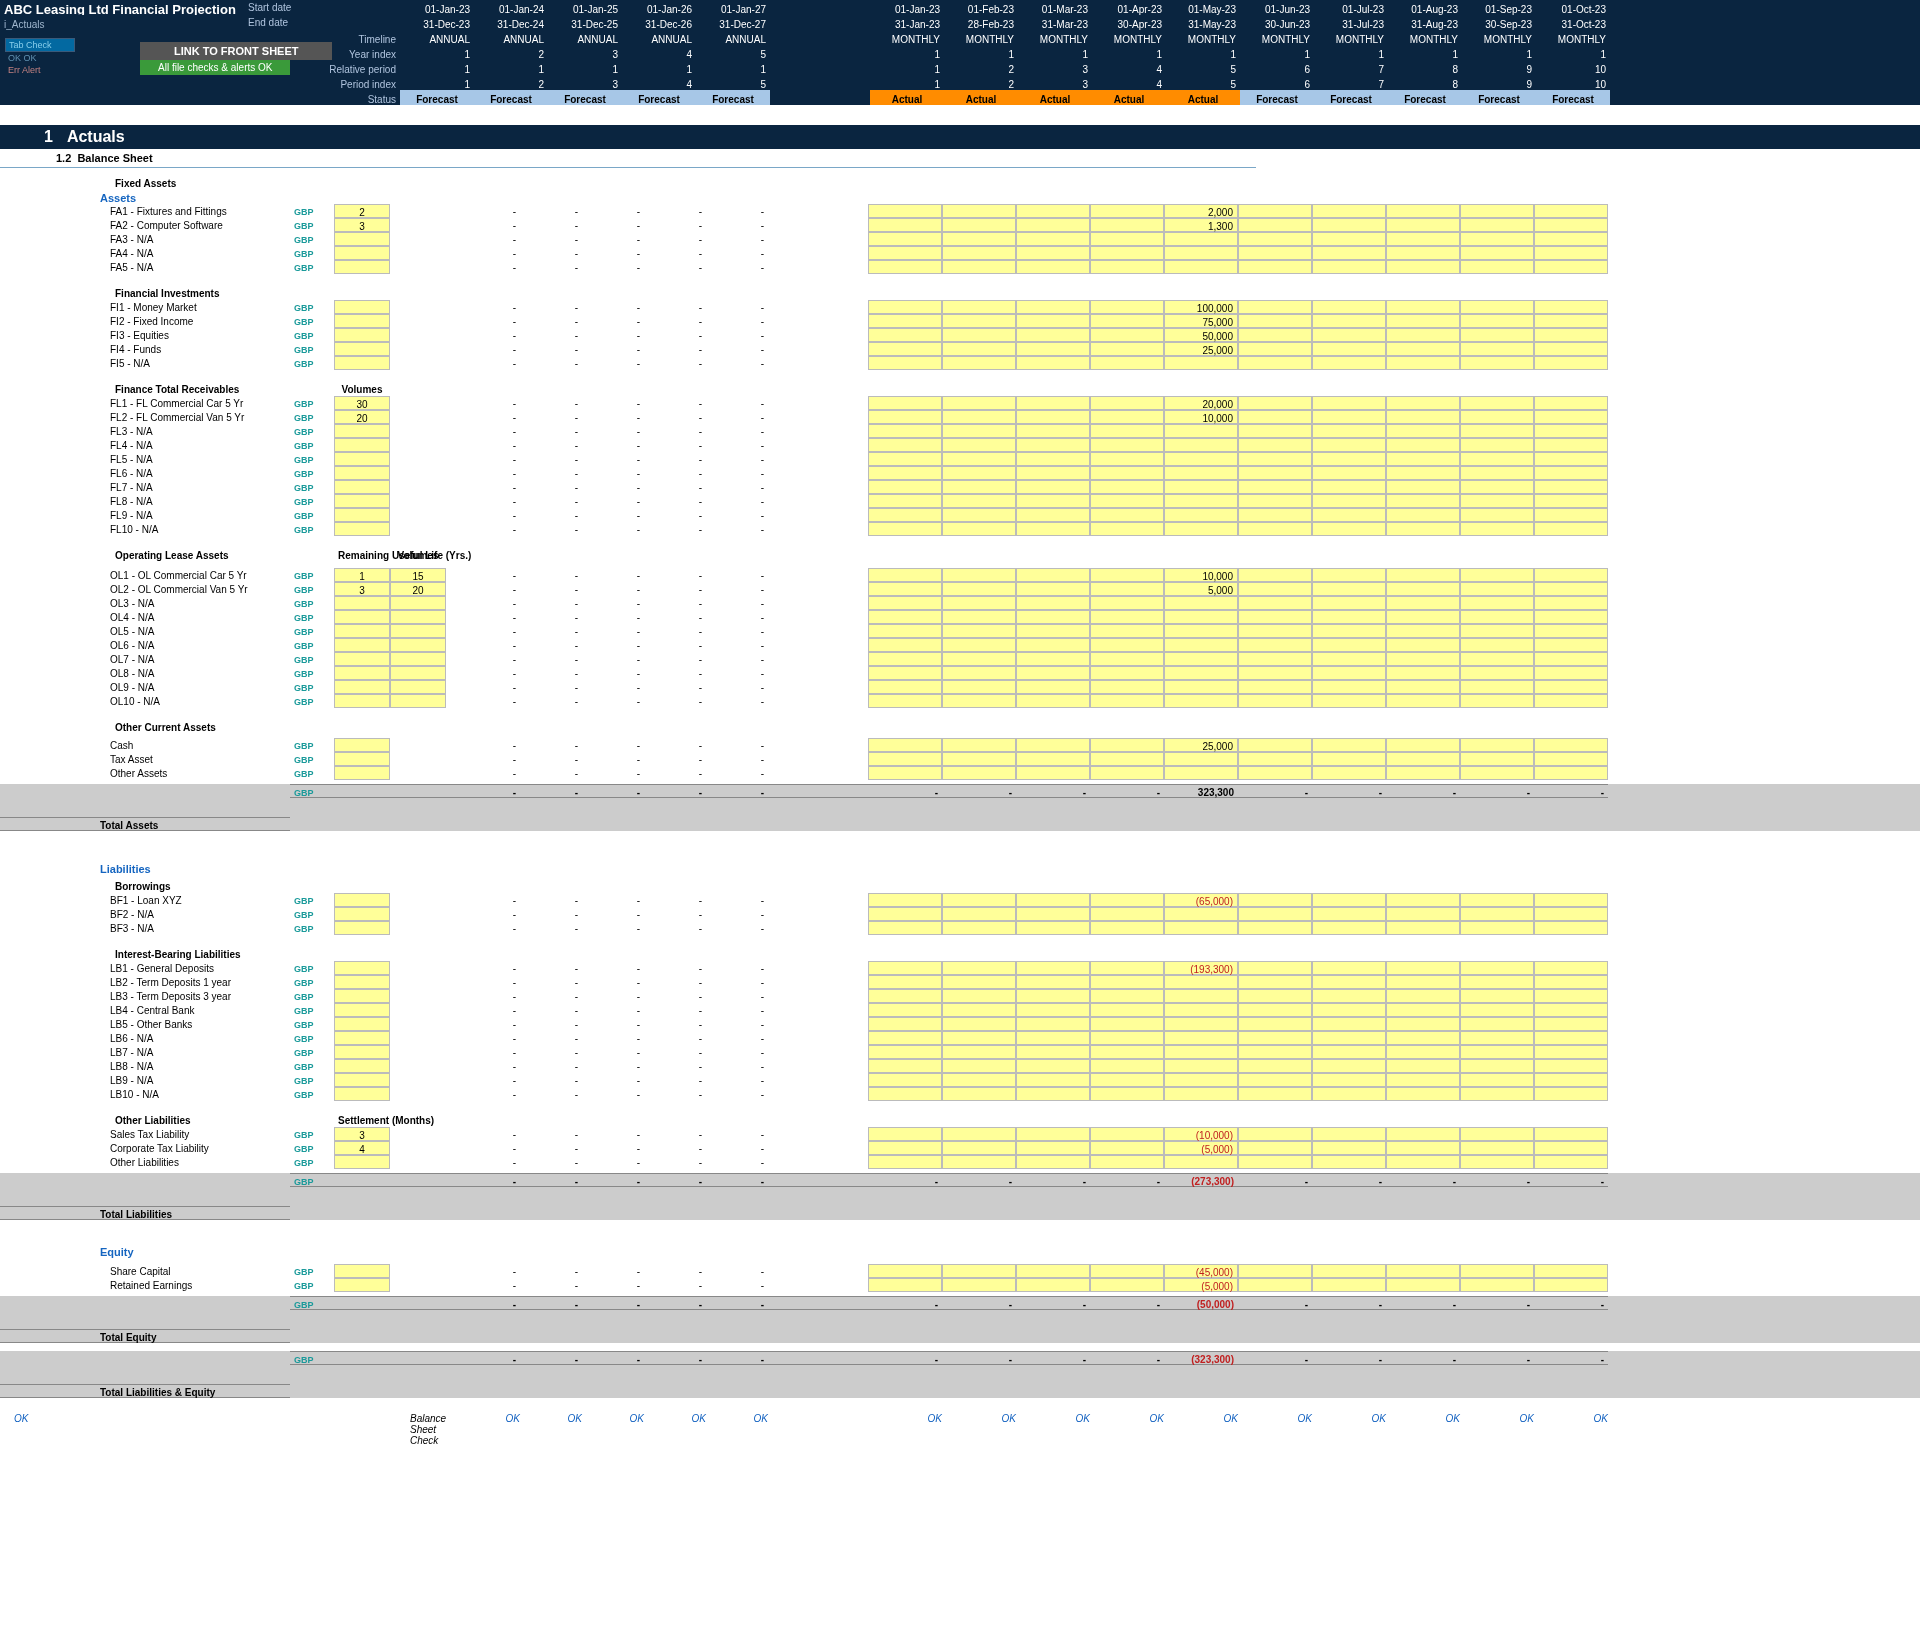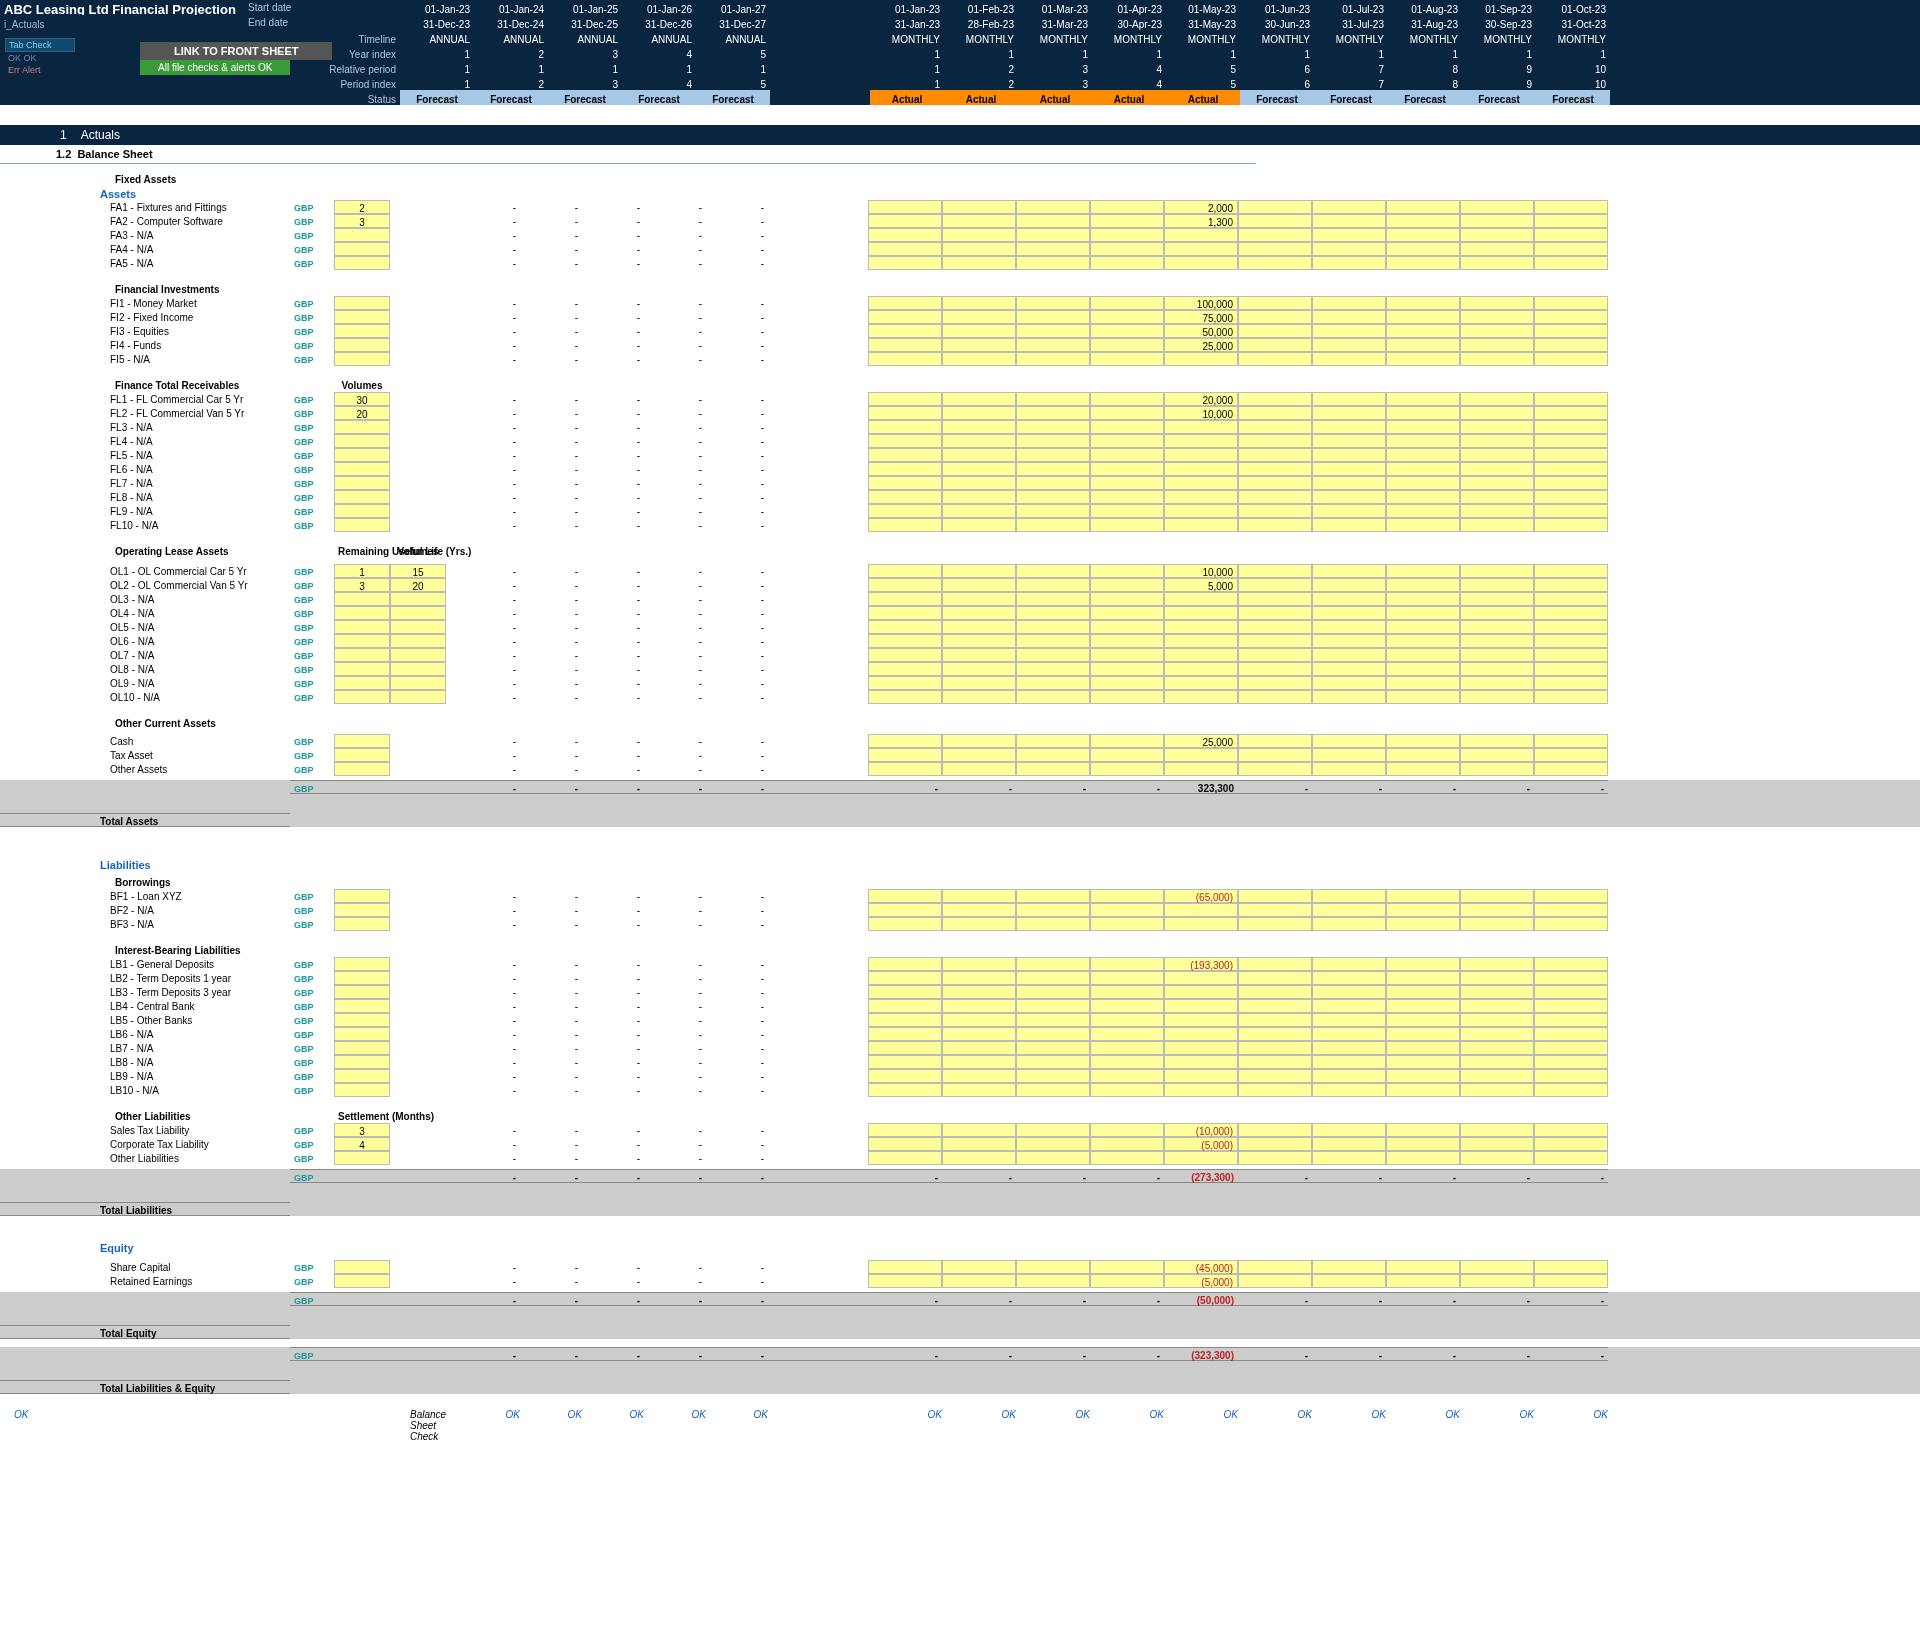--- a/index.html
+++ b/index.html
@@ -5,27 +5,27 @@
   body { margin:0; font-family: Arial, sans-serif; font-size:10px; background:#fff; color:#000; width:1920px; }
   .hdr { background:#0a2540; color:#fff; display:grid; grid-template-columns: 400px repeat(5,74px) 100px repeat(10,74px); }
   .hdr .cell { padding:2px 4px; text-align:right; height:15px; line-height:15px; box-sizing:border-box; white-space:nowrap; overflow:hidden; }
   .hdr .title { font-size:13px; font-weight:bold; text-align:left; }
   .hdr .label { color:#b0c4de; text-align:right; }
   .hdr .sub { font-size:10px; color:#9fb6cd; text-align:left; }
   .status-forecast { background:#a7c7e7; color:#000; font-weight:bold; text-align:center !important; }
   .status-actual { background:#ff8c00; color:#000; font-weight:bold; text-align:center !important; }
   .status-forecast2 { background:#a7c7e7; color:#000; font-weight:bold; text-align:center !important; }
   .tabcheck { position:absolute; top:38px; left:5px; width:70px; font-size:9px; }
-  .tabcheck .tc-title { color:#87ceeb; border:1px solid #3a5a7a; padding:1px 3px; background:#0c4a6e; }
+  .tabcheck .tc-title { color:#87ceeb; border:1px solid #3a5a7a; padding:1px 3px; background:#0369a1; }
   .tabcheck .tc-row { color:#3a7a3a; padding:1px 3px; background:#0a2540; }
   .tabcheck .tc-row.err .v { color:#c08080; }
   .tabcheck .tc-row .k { color:#6090b0; }
   .link-front { position:absolute; top:42px; left:140px; background:#555; color:#fff; font-weight:bold; padding:3px 34px; font-size:11px; }
   .file-checks { position:absolute; top:60px; left:140px; background:#3a9a3a; color:#fff; font-size:10px; padding:2px 18px; }
-  .section-bar { background:#0a2540; color:#fff; font-weight:normal; font-size:12px; padding:3px 24px; margin-top:20px; }
+  .section-bar { background:#0a2540; color:#fff; font-weight:bold; font-size:16px; padding:3px 8px; margin-top:20px; }
   .section-bar .num { margin-right:14px; margin-left:36px; }
   .subsection { font-weight:bold; font-size:11px; padding:3px 10px 3px 56px; border-bottom:1px solid #7aa7c7; width:1190px; }
   .grid { display:grid; grid-template-columns: 290px 44px 56px 56px 12px repeat(5,62px) 100px repeat(10,74px); }
   .grid .c { padding:1px 4px; height:14px; line-height:14px; box-sizing:border-box; text-align:right; font-size:10px; white-space:nowrap; }
   .grid .lbl { text-align:left; padding-left:120px; }
   .grid .lbl.h1 { color:#1565c0; font-weight:bold; padding-left:100px; font-size:11px; }
   .grid .lbl.h2 { font-weight:bold; padding-left:115px; }
   .grid .lbl.h3 { padding-left:110px; }
   .grid .gbp { color:#1a9a9a; font-weight:bold; text-align:left; font-size:9px; }
   .yellow { background:#ffff99; border:1px solid #bbb; text-align:center !important; }

